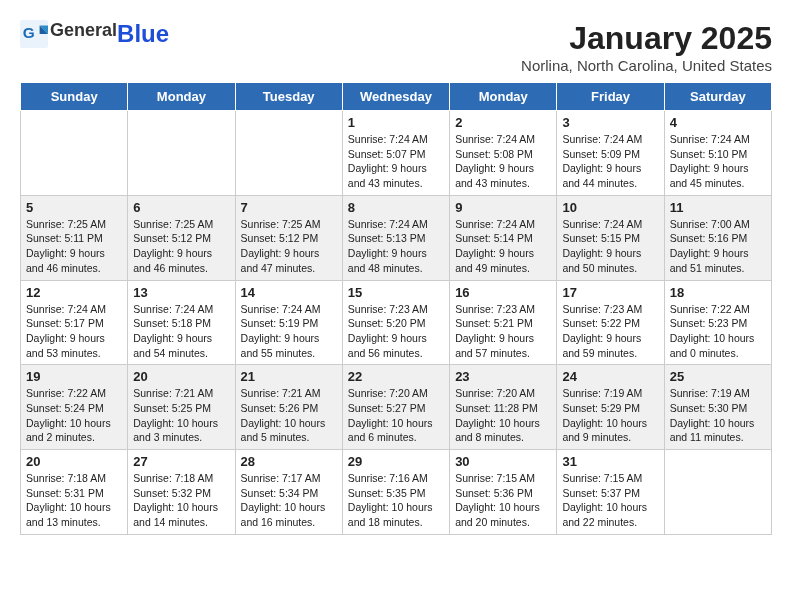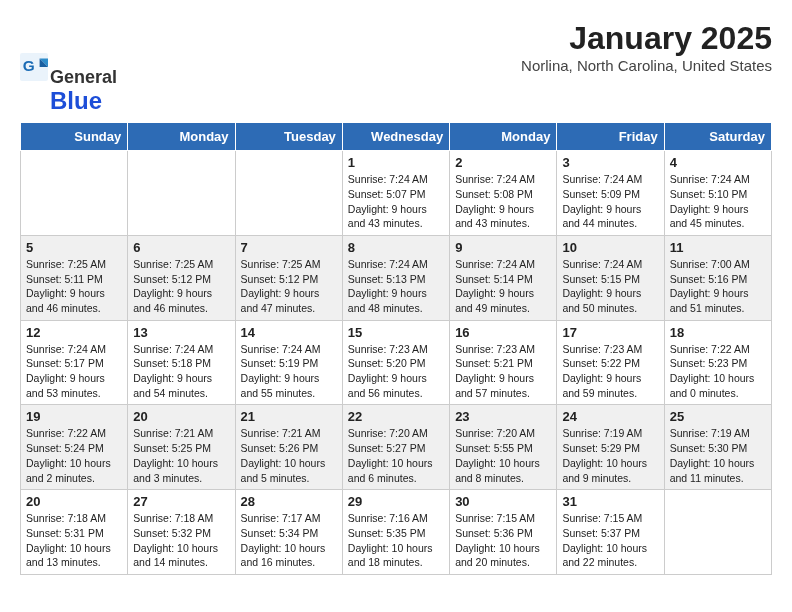--- a/index.html
+++ b/index.html
@@ -18,23 +18,21 @@
       align-items: flex-start;
       justify-content: space-between;
       margin-bottom: 4px;
     }
     .logo {
       display: flex;
       align-items: center;
     }
     .logo-text {
       display: flex;
-      flex-direction: column;
       line-height: 1.1;
-      margin-top: 48px;
     }
     .logo-general {
       font-size: 18px;
       font-weight: bold;
       color: #333;
     }
     .logo-blue {
       font-size: 24px;
       font-weight: bold;
       color: #1d4ed8;
@@ -57,21 +55,21 @@
       color: #444;
     }
     .calendar {
       width: 100%;
       border-collapse: collapse;
       margin-top: 8px;
     }
     .calendar th {
       background: #2d6bb5;
       color: #fff;
-      text-align: right;
+      text-align: center;
       padding: 6px 6px;
       font-size: 13px;
       font-weight: bold;
       border: 1px solid #fff;
     }
     .calendar td {
       border: 1px solid #ccc;
       vertical-align: top;
       padding: 4px 5px;
       width: 107px;
@@ -270,21 +268,21 @@
           </td>
           <td class="shaded">
             <div class="day-num">22</div>
             <div class="day-detail">Sunrise: 7:20 AM
 Sunset: 5:27 PM
 Daylight: 10 hours and 6 minutes.</div>
           </td>
           <td class="shaded">
             <div class="day-num">23</div>
             <div class="day-detail">Sunrise: 7:20 AM
-Sunset: 5:55 PM
+Sunset: 11:28 PM
 Daylight: 10 hours and 8 minutes.</div>
           </td>
           <td class="shaded">
             <div class="day-num">24</div>
             <div class="day-detail">Sunrise: 7:19 AM
 Sunset: 5:29 PM
 Daylight: 10 hours and 9 minutes.</div>
           </td>
           <td class="shaded">
             <div class="day-num">25</div>

